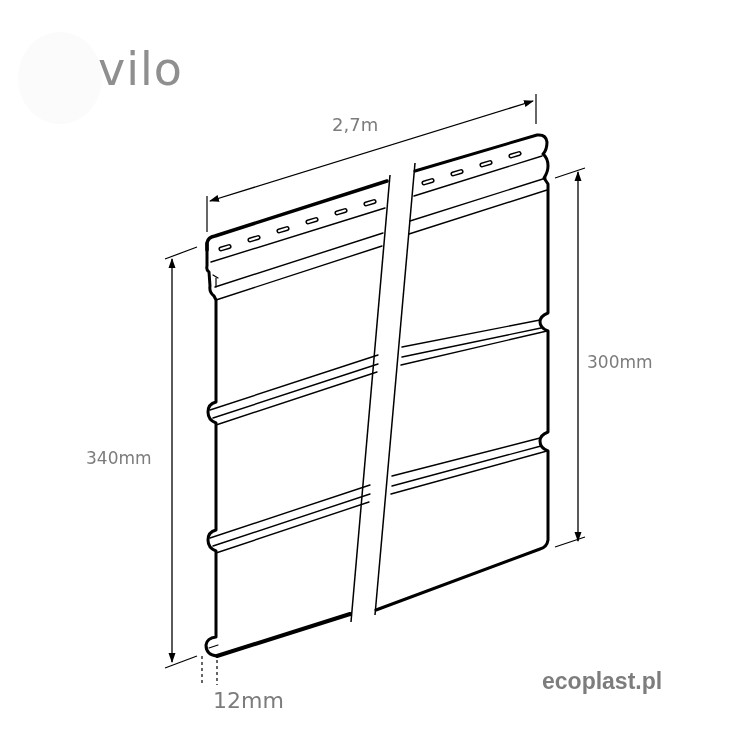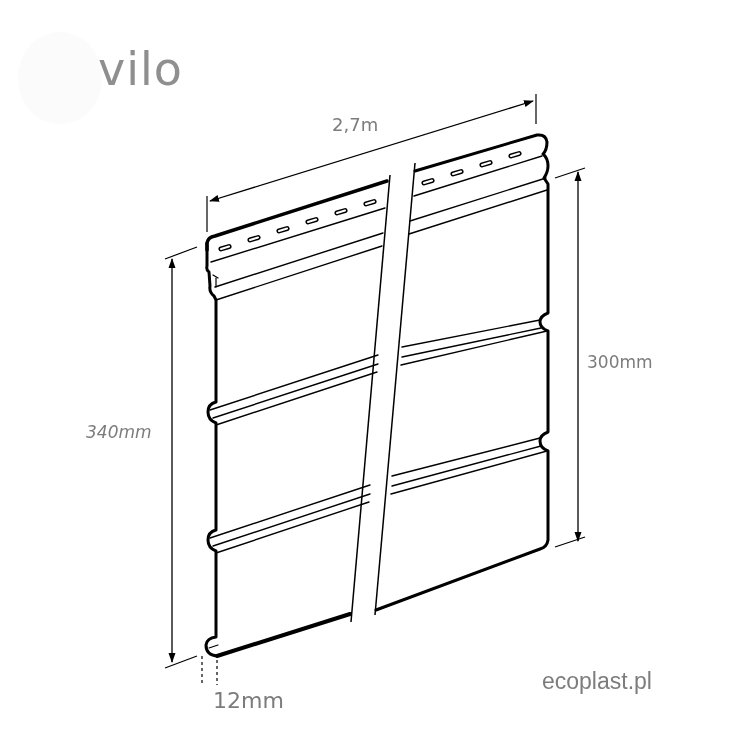--- a/index.html
+++ b/index.html
@@ -2,24 +2,24 @@
 <html><head>
   <meta charset="utf-8">
   <style>
     html, body { margin: 0; padding: 0; background: #ffffff; }
     body { width: 750px; height: 750px; position: relative; overflow: hidden; font-family: "DejaVu Sans", sans-serif; }
     .stage { position: absolute; left: 0; top: 0; width: 618px; height: 750px; }
     .logo-blob { position: absolute; left: 18px; top: 32px; width: 84px; height: 92px; border-radius: 50%; background: #fbfbfb; }
     .logo { position: absolute; left: 98px; top: 46px; font-family: "DejaVu Sans", sans-serif; font-size: 46px; color: #8f8f8f; letter-spacing: 1px; line-height: 1; font-weight: normal; }
     .dim-label { position: absolute; font-family: "DejaVu Sans", sans-serif; color: #7c7c7c; font-size: 17px; line-height: 1; white-space: nowrap; }
     .lbl-length { left: 332px; top: 116px; font-size: 18px; }
-    .lbl-height-total { left: 86px; top: 424px; font-style: italic; }
+    .lbl-height-total { left: 86px; top: 450px; }
     .lbl-height-visible { left: 587px; top: 354px; }
     .lbl-thickness { left: 213px; top: 690px; font-size: 22px; }
-    .watermark { position: absolute; left: 542px; top: 668px; font-family: "Liberation Sans", sans-serif; font-weight: normal; font-size: 23px; color: #7d7d7d; white-space: nowrap; }
+    .watermark { position: absolute; left: 542px; top: 668px; font-family: "Liberation Sans", sans-serif; font-weight: bold; font-size: 23px; color: #7d7d7d; white-space: nowrap; }
     svg { position: absolute; left: 0; top: 0; }
   </style>
 </head>
 <body>
 
 <div class="stage">
 
   <div class="logo-blob"></div>
   <div class="logo">vilo</div>
 

